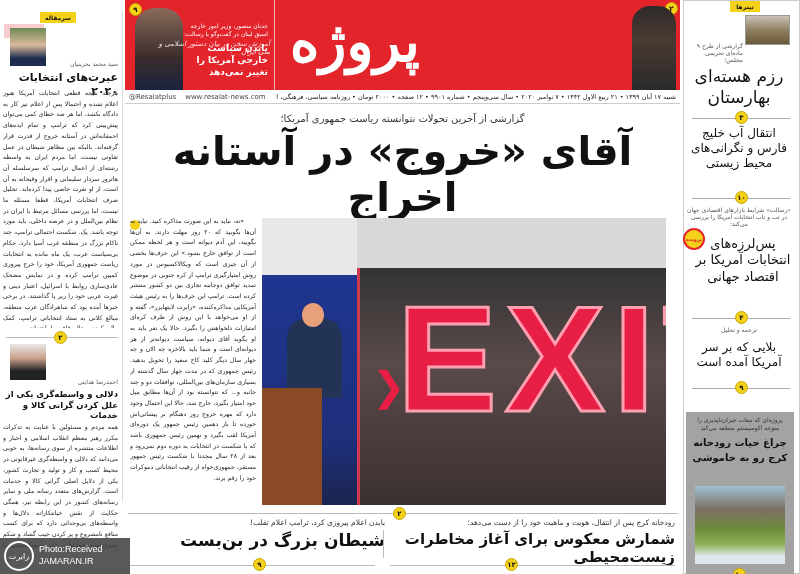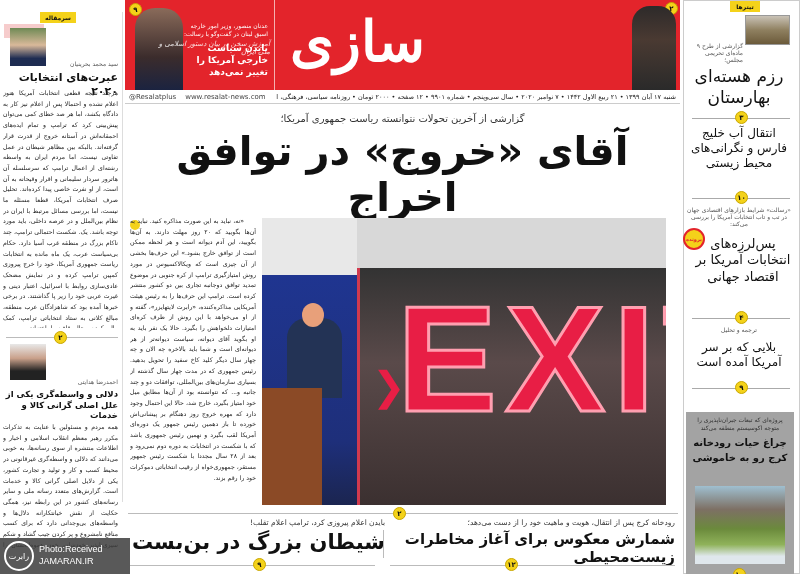--- a/index.html
+++ b/index.html
@@ -39,21 +39,21 @@
 #photo .exit-word{position:absolute;left:135px;top:55px;font-size:150px;font-weight:900;color:#e81e45;letter-spacing:8px;font-family:"Liberation Sans",sans-serif;direction:ltr;-webkit-text-stroke:3px #ff9fb0}
 #photo .arrow{position:absolute;left:110px;top:145px;font-size:40px;color:#e81e45;direction:ltr}
 #photo .podium{position:absolute;left:0;top:170px;width:60px;height:117px;background:#8b4a26}
 #photo .figure{position:absolute;left:25px;top:100px;width:55px;height:80px;background:#233355;border-radius:20px 20px 0 0}
 #photo .head{position:absolute;left:40px;top:85px;width:22px;height:24px;background:#e8a07a;border-radius:50%}
 #main-text{left:128px;top:216px;width:128px;height:290px}
 .quote-icon{position:absolute;left:2px;top:4px;width:10px;height:10px;border-radius:50%;background:#f4d21a}
 .divider{position:absolute;height:1px;background:#bbb}
 
 .bottom-kicker{position:absolute;font-size:7.5px;color:#333;}
-.bottom-head{position:absolute;font-size:21px;font-weight:900;text-align:right;letter-spacing:-.5px}
+.bottom-head{position:absolute;font-size:17px;font-weight:900;text-align:right;letter-spacing:-.5px}
 
 #right-col{left:683px;top:0;width:117px;height:574px;border:1px solid #ccc;padding:2px}
 .titles-ribbon{position:absolute;left:46px;top:0;width:30px;height:11px;background:#f4d21a;font-size:6px;font-weight:bold;text-align:center;line-height:11px}
 .rc-head{position:absolute;left:6px;width:106px;text-align:center;font-weight:400;line-height:1.25}
 .rc-kicker{position:absolute;left:6px;width:106px;text-align:center;font-size:6px;color:#555}
 .rc-line{position:absolute;left:10px;width:98px;height:1px;background:#aaa}
 #parliament{position:absolute;left:745px;top:15px;width:45px;height:30px;background:linear-gradient(#c9c2b6,#8f8060 50%,#6b5a3a);border:1px solid #999}
 #yellow-box{position:absolute;left:686px;top:412px;width:108px;height:170px;background:#a3a3a3}
 #river{position:absolute;left:9px;top:74px;width:90px;height:78px;background:linear-gradient(#9fbfd0 0,#7d7064 30%,#6b8a3c 55%,#8fb25a 75%,#dfe7ec 90%)}
 .sticker{position:absolute;left:683px;top:228px;width:22px;height:22px;border-radius:50%;background:#f4d21a;border:2px solid #e3242b;font-size:5px;text-align:center;line-height:18px;font-weight:bold;color:#e3242b}
@@ -69,52 +69,52 @@
   <div class="section-mark"></div>
   <div class="ribbon">سرمقاله</div>
   <div class="author-photo" style="left:10px;top:16px"></div>
   <div class="author" style="right:4px;top:48px;width:80px">سید محمد بحرینیان</div>
   <div class="col-head" style="right:4px;top:59px;width:115px;font-size:11px">عبرت‌های انتخابات ۲۰۲۰</div>
   <div class="body-text" style="right:4px;top:76px;width:115px;height:240px">هرچند نتیجه قطعی انتخابات آمریکا هنوز اعلام نشده و احتمالا پس از اعلام نیز کار به دادگاه بکشد، اما هر صد خطای کمی می‌توان پیش‌بینی کرد که ترامپ و تمام ایده‌های احمقانه‌اش در آستانه خروج از قدرت قرار گرفته‌اند. بالبکه بین مظاهر شیطان در عمل تفاوتی نیست، اما مردم ایران به واسطه رشته‌ای از اعمال ترامپ که سرسلسله آن هاترور سردار سلیمانی و اقرار وقیحانه به آن است، از او نفرت خاصی پیدا کرده‌اند. تحلیل صرف انتخابات آمریکا، قطعا مسئله ما نیست، اما بررسی مسائل مرتبط با ایران در نظام بین‌الملل و در عرصه داخلی، باید مورد توجه باشد. یک. شکست احتمالی ترامپ، چند ناکام بزرگ در منطقه غرب آسیا دارد. حکام بی‌سیاست عرب، یک ماه مانده به انتخابات ریاست جمهوری آمریکا، خود را خرج پیروزی کمپین ترامپ کرده و در نمایش مضحک عادی‌سازی روابط با اسرائیل، اعتبار دینی و غیرت عربی خود را زیر پا گذاشتند. در برخی خبرها آمده بود که شاهزادگان عرب منطقه، مبالغ کلانی به ستاد انتخاباتی ترامپ، کمک مالی کرده و حال، قافیه را باخته‌اند.</div>
   <div class="divider" style="left:6px;top:325px;width:112px"></div>
   <span class="badge abs" style="left:54px;top:319px">۲</span>
   <div class="author-photo" style="left:10px;top:332px;width:36px;height:36px;background:linear-gradient(#e8e8e8,#c9a08a 40%,#222 75%)"></div>
   <div class="author" style="right:4px;top:366px;width:80px">احمدرضا هدایتی</div>
-  <div class="col-head" style="right:4px;top:377px;width:115px;font-size:8.5px">دلالی و واسطه‌گری یکی از علل اصلی گرانی کالا و خدمات</div>
+  <div class="col-head" style="right:4px;top:377px;width:115px;font-size:8.5px">دلالی و واسطه‌گری یکی از علل کردن گرانی کالا و خدمات</div>
   <div class="body-text" style="right:4px;top:410px;width:115px;height:130px">همه مردم و مسئولین با عنایت به تذکرات مکرر رهبر معظم انقلاب اسلامی و اخبار و اطلاعات منتشره از سوی رسانه‌ها، به خوبی می‌دانند که دلالی و واسطه‌گری غیرقانونی در محیط کسب و کار و تولید و تجارت کشور، یکی از دلایل اصلی گرانی کالا و خدمات است. گزارش‌های متعدد رسانه ملی و سایر رسانه‌های کشور در این رابطه نیز، همگی حکایت از نقش خیانتکارانه دلال‌ها و واسطه‌های بی‌وجدانی دارد که برای کسب منافع نامشروع و پر کردن جیب گشاد و شکم سیری‌ناپذیر خودشان، خون هموطنانشان را در شیشه کرده و با کارشان در حد خطرناکی در نظام اقتصادی کشور اخلال</div>
 </div>
 
 <div id="masthead" class="abs">
   <div id="left-promo">
     <span class="badge abs" style="left:4px;top:3px">۹</span>
     <div class="photo"></div>
     <div class="txt">
       <div class="small">عدنان منصور، وزیر امور خارجه اسبق لبنان در گفت‌وگو با رسالت:</div>
       <div class="promo-head">بایدن سیاست خارجی آمریکا را تغییر نمی‌دهد</div>
     </div>
   </div>
   <div id="slogan">آموزش سخن در بیان دستور اسلامی و ملی ایران</div>
-  <div id="logo">سازی</div>
+  <div id="logo">پروژه</div>
   <div id="right-promo">
     <span class="badge abs" style="right:2px;top:2px">۲</span>
     <div class="photo"></div>
   </div>
 </div>
 
 <div id="dateline" class="abs">
   <span style="white-space:nowrap;overflow:hidden;max-width:400px">شنبه ۱۷ آبان ۱۳۹۹ • ۲۱ ربیع الاول ۱۴۴۲ • ۷ نوامبر ۲۰۲۰ • سال سی‌وپنجم • شماره ۹۹۰۱ • ۱۲ صفحه • ۲۰۰۰ تومان • روزنامه سیاسی، فرهنگی، اقتصادی و اجتماعی صبح ایران</span>
   <span class="left">
     <span>@Resalatplus</span>
     &nbsp;&nbsp;
     <span>www.resalat-news.com</span>
   </span>
 </div>
 
 <div id="kicker" class="abs">گزارشی از آخرین تحولات نتوانسته ریاست جمهوری آمریکا؛</div>
-<div id="headline" class="abs">آقای «خروج» در توافق اخراج</div>
+<div id="headline" class="abs">آقای «خروج» در آستانه اخراج</div>
 
 <div id="main-text" class="abs">
   <div class="quote-icon"></div>
   <div class="body-text" style="right:0;top:0;width:126px;height:285px;text-indent:12px">«نه، نباید به این صورت مذاکره کنید. نباید به آن‌ها بگویید که ۲۰ روز مهلت دارند. به آن‌ها بگویید، این آدم دیوانه است و هر لحظه ممکن است از توافق خارج بشود.» این حرف‌ها بخشی از آن چیزی است که ویکالاکسیوس در مورد روش امتیازگیری ترامپ از کره جنوبی در موضوع تمدید توافق دوجانبه تجاری بین دو کشور منتشر کرده است. ترامپ این حرف‌ها را به رئیس هیئت آمریکایی مذاکره‌کننده، «رابرت لایتهایزر»، گفته و از او می‌خواهد با این روش از طرف کره‌ای امتیازات دلخواهش را بگیرد. حالا یک نفر باید به او بگوید آقای دیوانه، سیاست دیوانه‌تر از هر دیوانه‌ای است و شما باید بالاخره چه الان و چه چهار سال دیگر کلید کاخ سفید را تحویل بدهید. رئیس جمهوری که در مدت چهار سال گذشته از بسیاری سازمان‌های بین‌المللی، توافقات دو و چند جانبه و... که نتوانسته بود از آن‌ها مطابق میل خود امتیاز بگیرد، خارج شد، حالا این احتمال وجود دارد که مهره خروج روز دهنگام بر پیشانی‌اش خورده تا باز دهمین رئیس جمهور یک دوره‌ای آمریکا لقب بگیرد و نهمین رئیس جمهوری باشد که با شکست در انتخابات به دوره دوم نمی‌رود و بعد از ۲۸ سال مجددا با شکست رئیس جمهور مستقر، جمهوری‌خواه از رقیب انتخاباتی دموکرات خود را رقم بزند.</div>
 </div>
 
 <div id="photo" class="abs">
   <div class="room"></div>
   <div class="figure"></div>
   <div class="head"></div>

